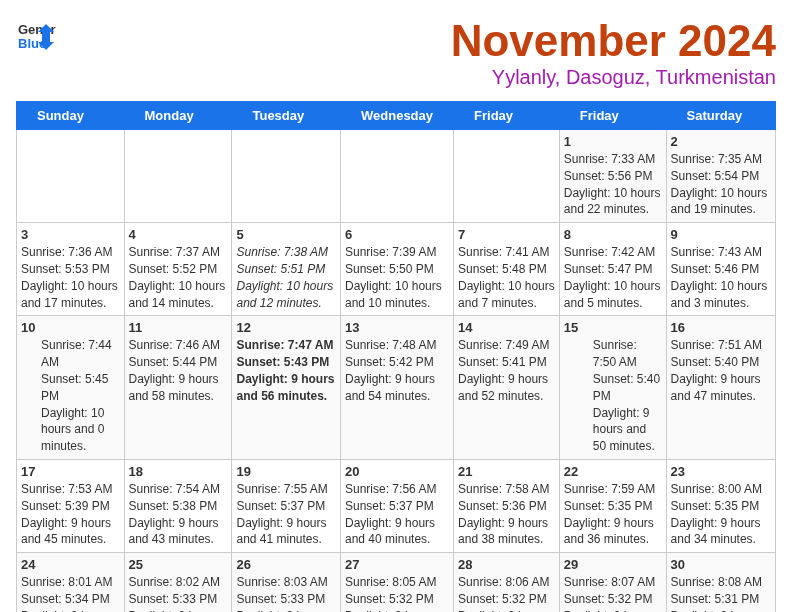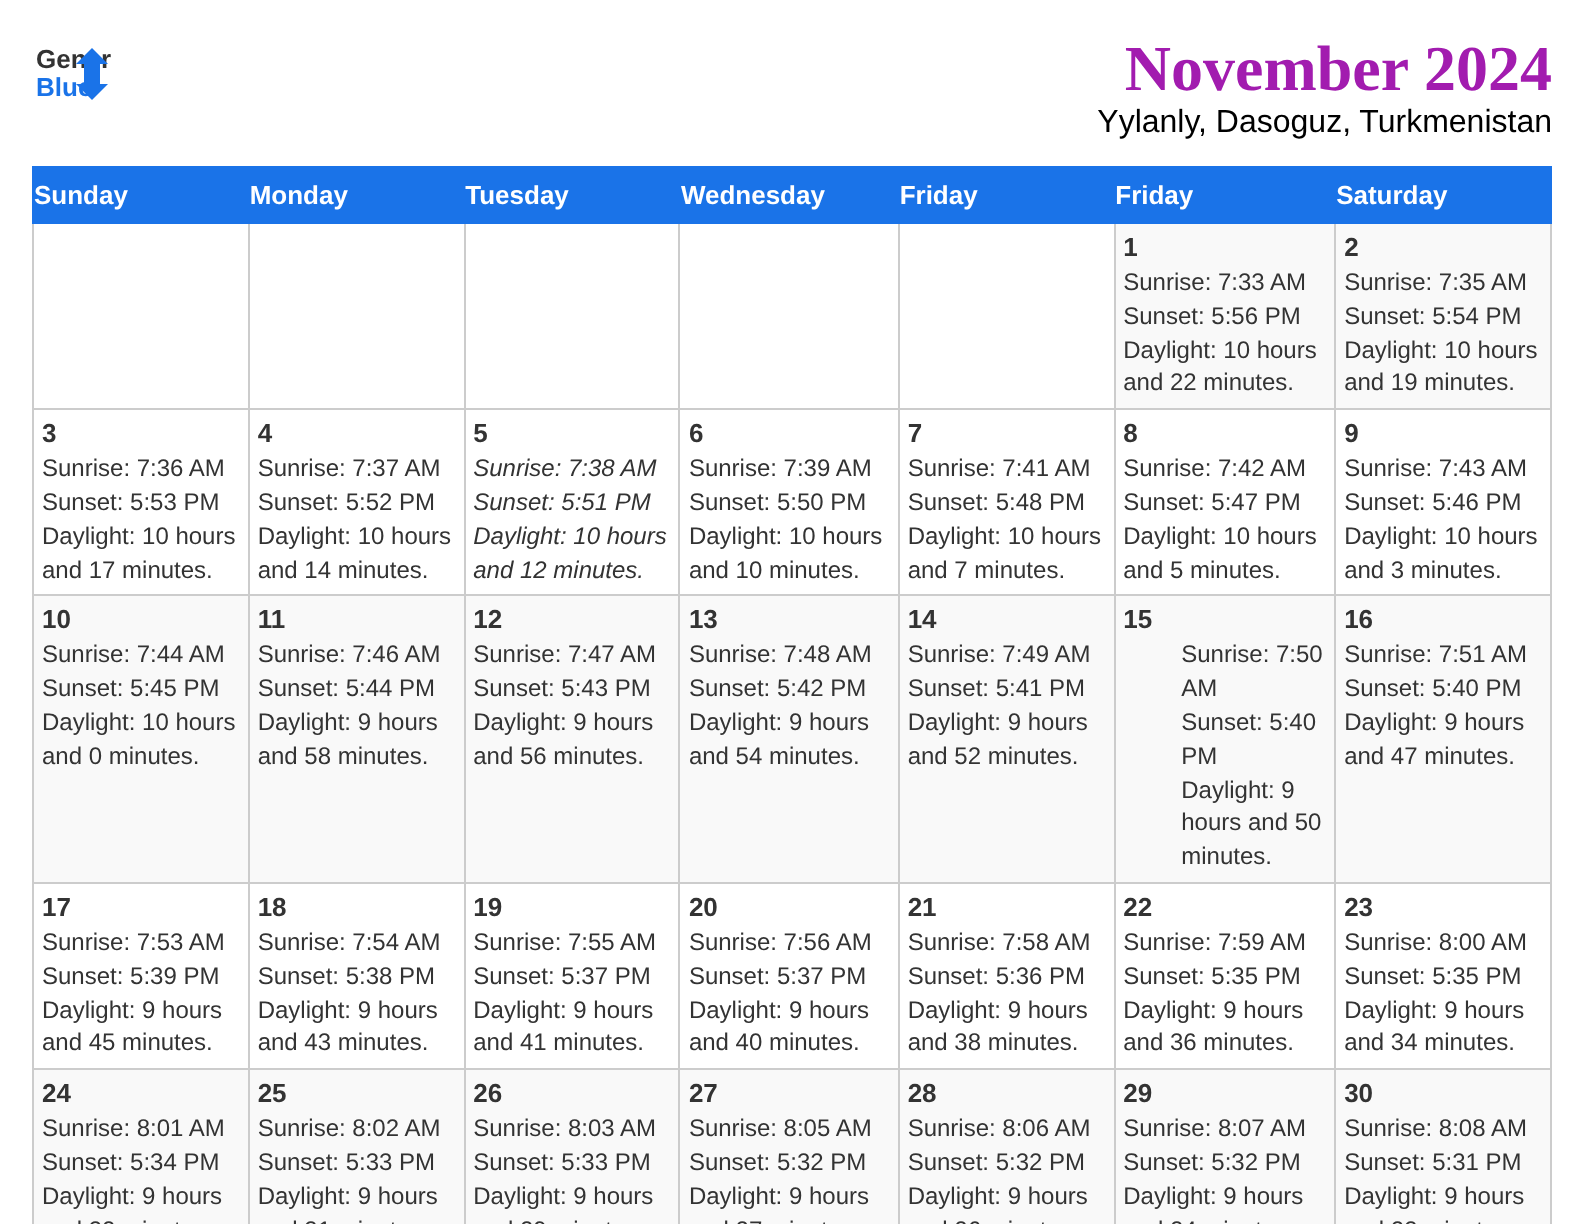--- a/index.html
+++ b/index.html
@@ -22,38 +22,37 @@
     }
     .logo-icon {
       width: 40px;
       height: 40px;
       margin-right: 4px;
     }
     .title-area {
       text-align: right;
     }
     .month-title {
-      font-size: 32px;
+      font-size: 44px;
       font-weight: bold;
+      color: #c2410c;
+    }
+    .location-subtitle {
+      font-size: 20px;
       color: #a21caf;
-      font-family: Liberation Serif, serif;
-    }
-    .location-subtitle {
-      font-size: 16px;
-      color: #000000;
     }
     .calendar-table {
       width: 100%;
       border-collapse: collapse;
       font-size: 11px;
     }
     .calendar-table th {
       background-color: #1a73e8;
       color: #fff;
-      padding: 6px 0;
+      padding: 6px 20px;
       text-align: left;
       font-size: 13px;
       font-weight: bold;
       border: 1px solid #1a73e8;
     }
     .calendar-table td {
       border: 1px solid #ccc;
       vertical-align: top;
       padding: 4px;
       width: 113px;
@@ -170,33 +169,33 @@
         <td>
           <div class="day-number">9</div>
           <div class="day-info" style="white-space: pre-line;">Sunrise: 7:43 AM
 Sunset: 5:46 PM
 Daylight: 10 hours and 3 minutes.</div>
         </td>
       </tr>
       <tr>
         <td>
           <div class="day-number">10</div>
-          <div class="day-info" style="white-space: pre-line;">Sunrise: 7:44 AM
+          <div class="day-info" style="white-space: pre-line; margin-left: 20px;">Sunrise: 7:44 AM
 Sunset: 5:45 PM
 Daylight: 10 hours and 0 minutes.</div>
         </td>
         <td>
           <div class="day-number">11</div>
           <div class="day-info" style="white-space: pre-line;">Sunrise: 7:46 AM
 Sunset: 5:44 PM
 Daylight: 9 hours and 58 minutes.</div>
         </td>
         <td>
           <div class="day-number">12</div>
-          <div class="day-info" style="white-space: pre-line;">Sunrise: 7:47 AM
+          <div class="day-info" style="white-space: pre-line; font-weight: bold;">Sunrise: 7:47 AM
 Sunset: 5:43 PM
 Daylight: 9 hours and 56 minutes.</div>
         </td>
         <td>
           <div class="day-number">13</div>
           <div class="day-info" style="white-space: pre-line;">Sunrise: 7:48 AM
 Sunset: 5:42 PM
 Daylight: 9 hours and 54 minutes.</div>
         </td>
         <td>

